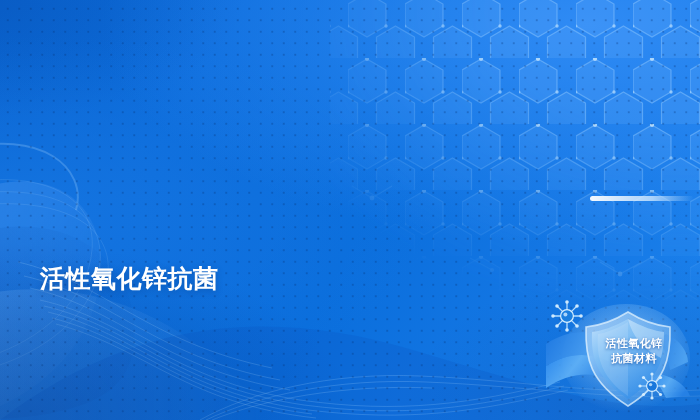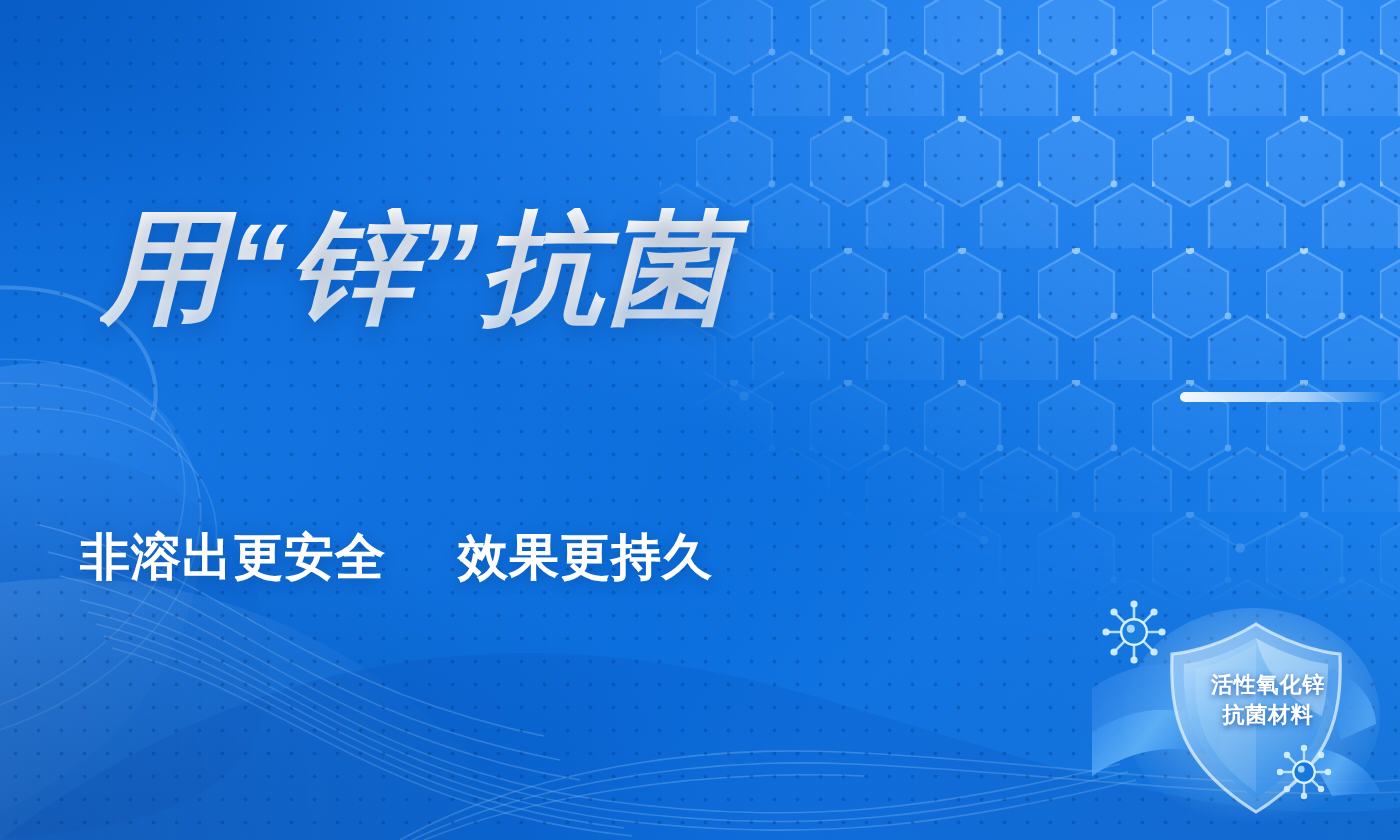--- a/index.html
+++ b/index.html
@@ -207,27 +207,25 @@
         <path d="M-10 192 C 66 188, 104 218, 100 262 C 96 312, 46 352, -10 368"></path>
         <path d="M-10 204 C 72 200, 112 230, 108 274"></path>
       </g>
     </svg>
   </div>
 
   <div class="layer bg-vignette"></div>
   <div class="layer bg-dots"></div>
 
   <div class="headline">
-    <div class="hl-line hl-1">用“锌”抗菌</div>
     <div class="hl-streak"></div>
   </div>
 
   <div class="subtitle">
-    <span>非溶出更安全</span>
-    <span>效果更持久</span>
+    <span>活性氧化锌抗菌</span>
   </div>
 
   <div class="badge">
     <svg width="160" height="120" viewBox="0 0 160 120" xmlns="http://www.w3.org/2000/svg">
       <defs>
         <linearGradient id="shg" x1="0" y1="0" x2="0.7" y2="1">
           <stop offset="0%" stop-color="#cfe9ff" stop-opacity=".95"></stop>
           <stop offset="38%" stop-color="#7fc0f5" stop-opacity=".88"></stop>
           <stop offset="100%" stop-color="#2d8ae8" stop-opacity=".92"></stop>
         </linearGradient>

